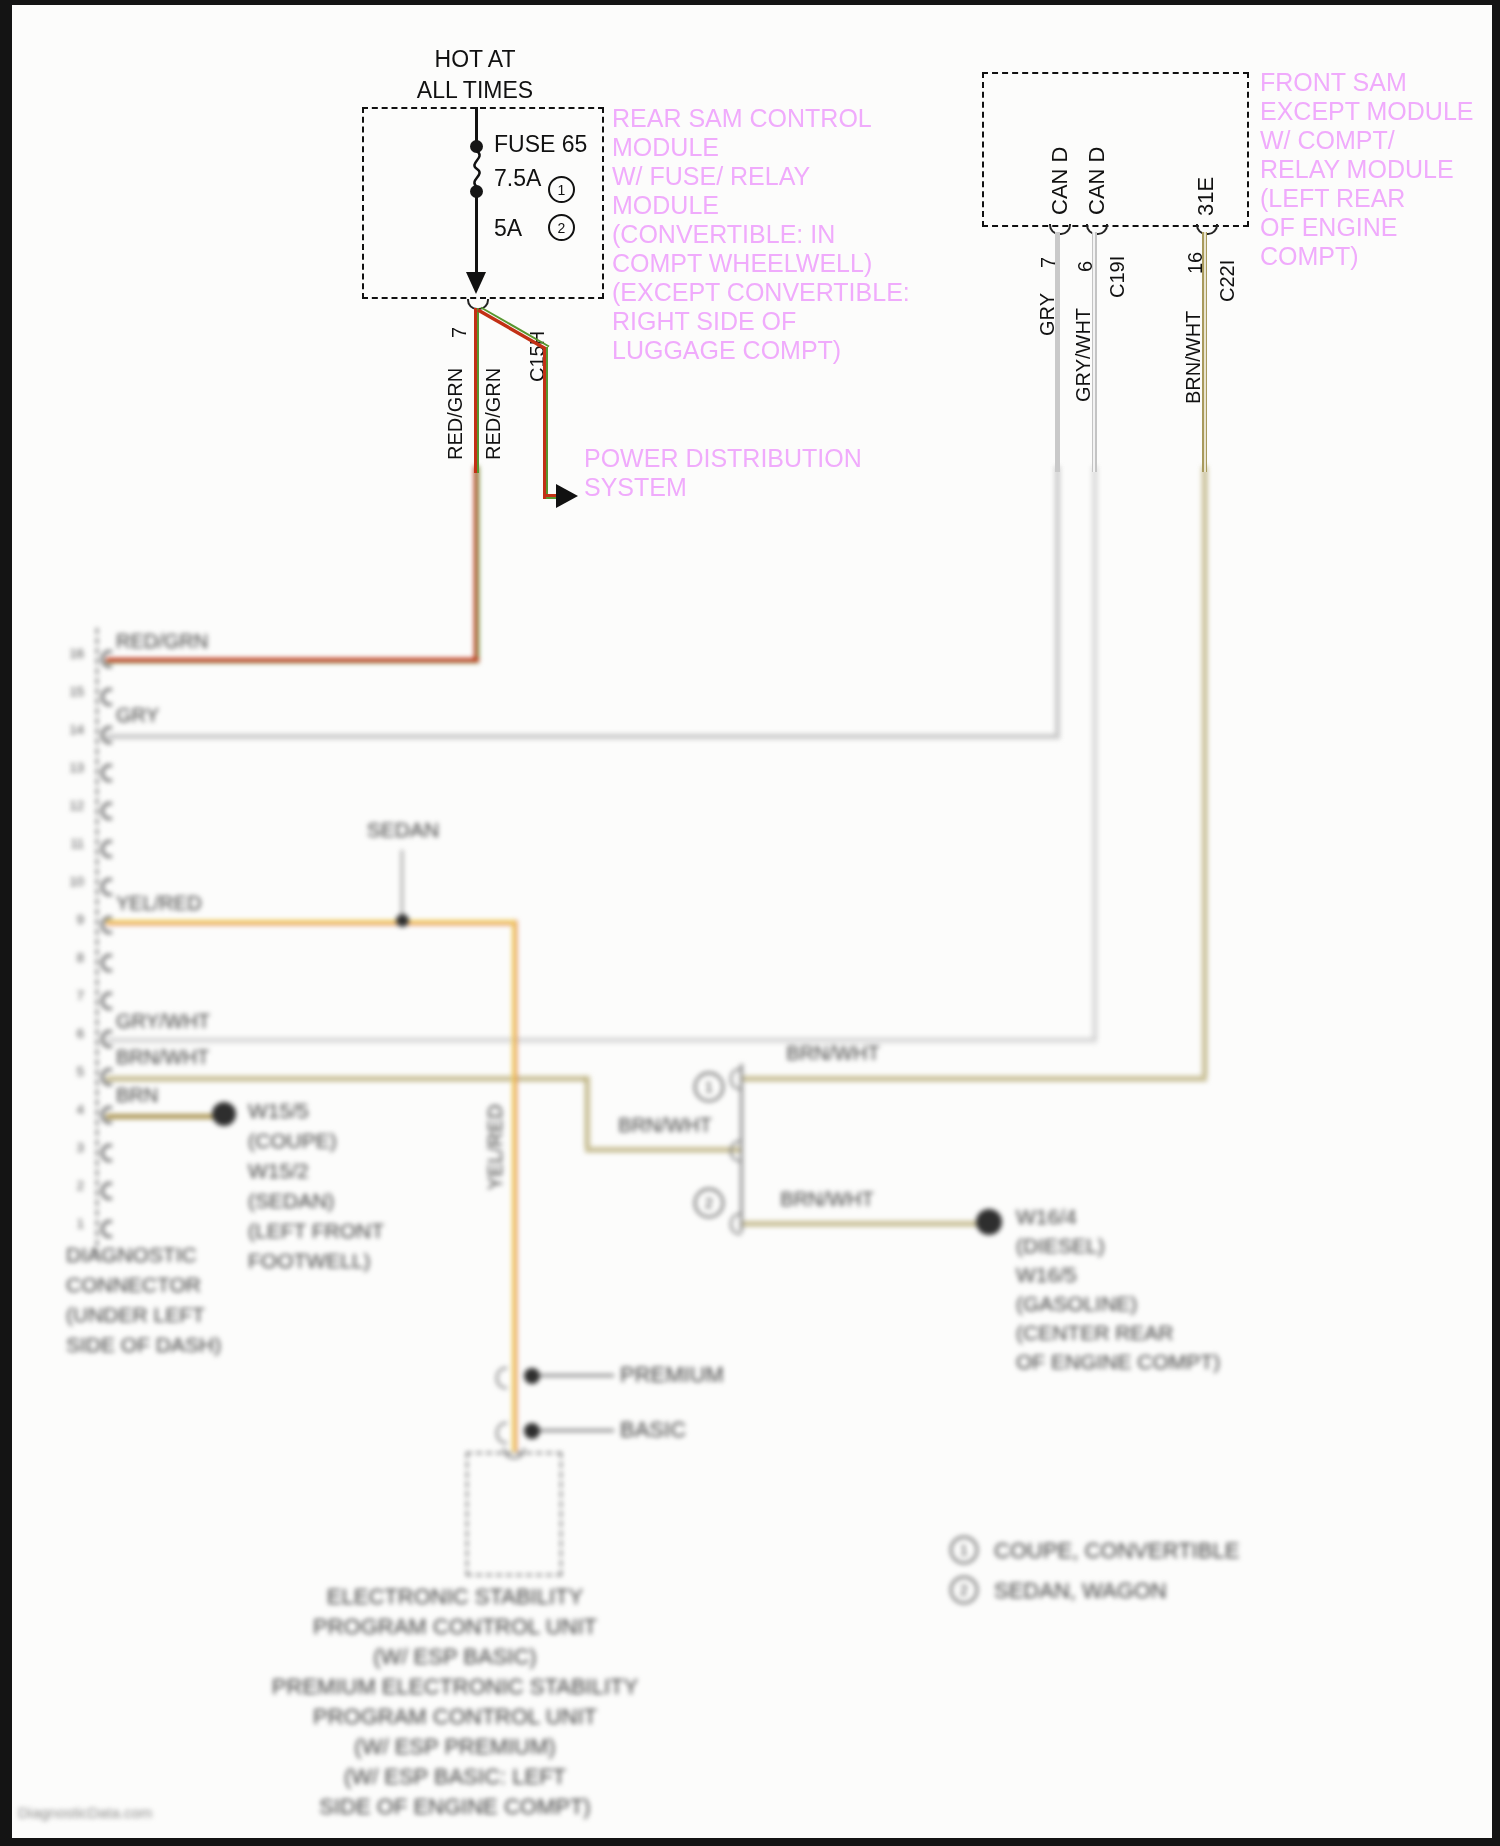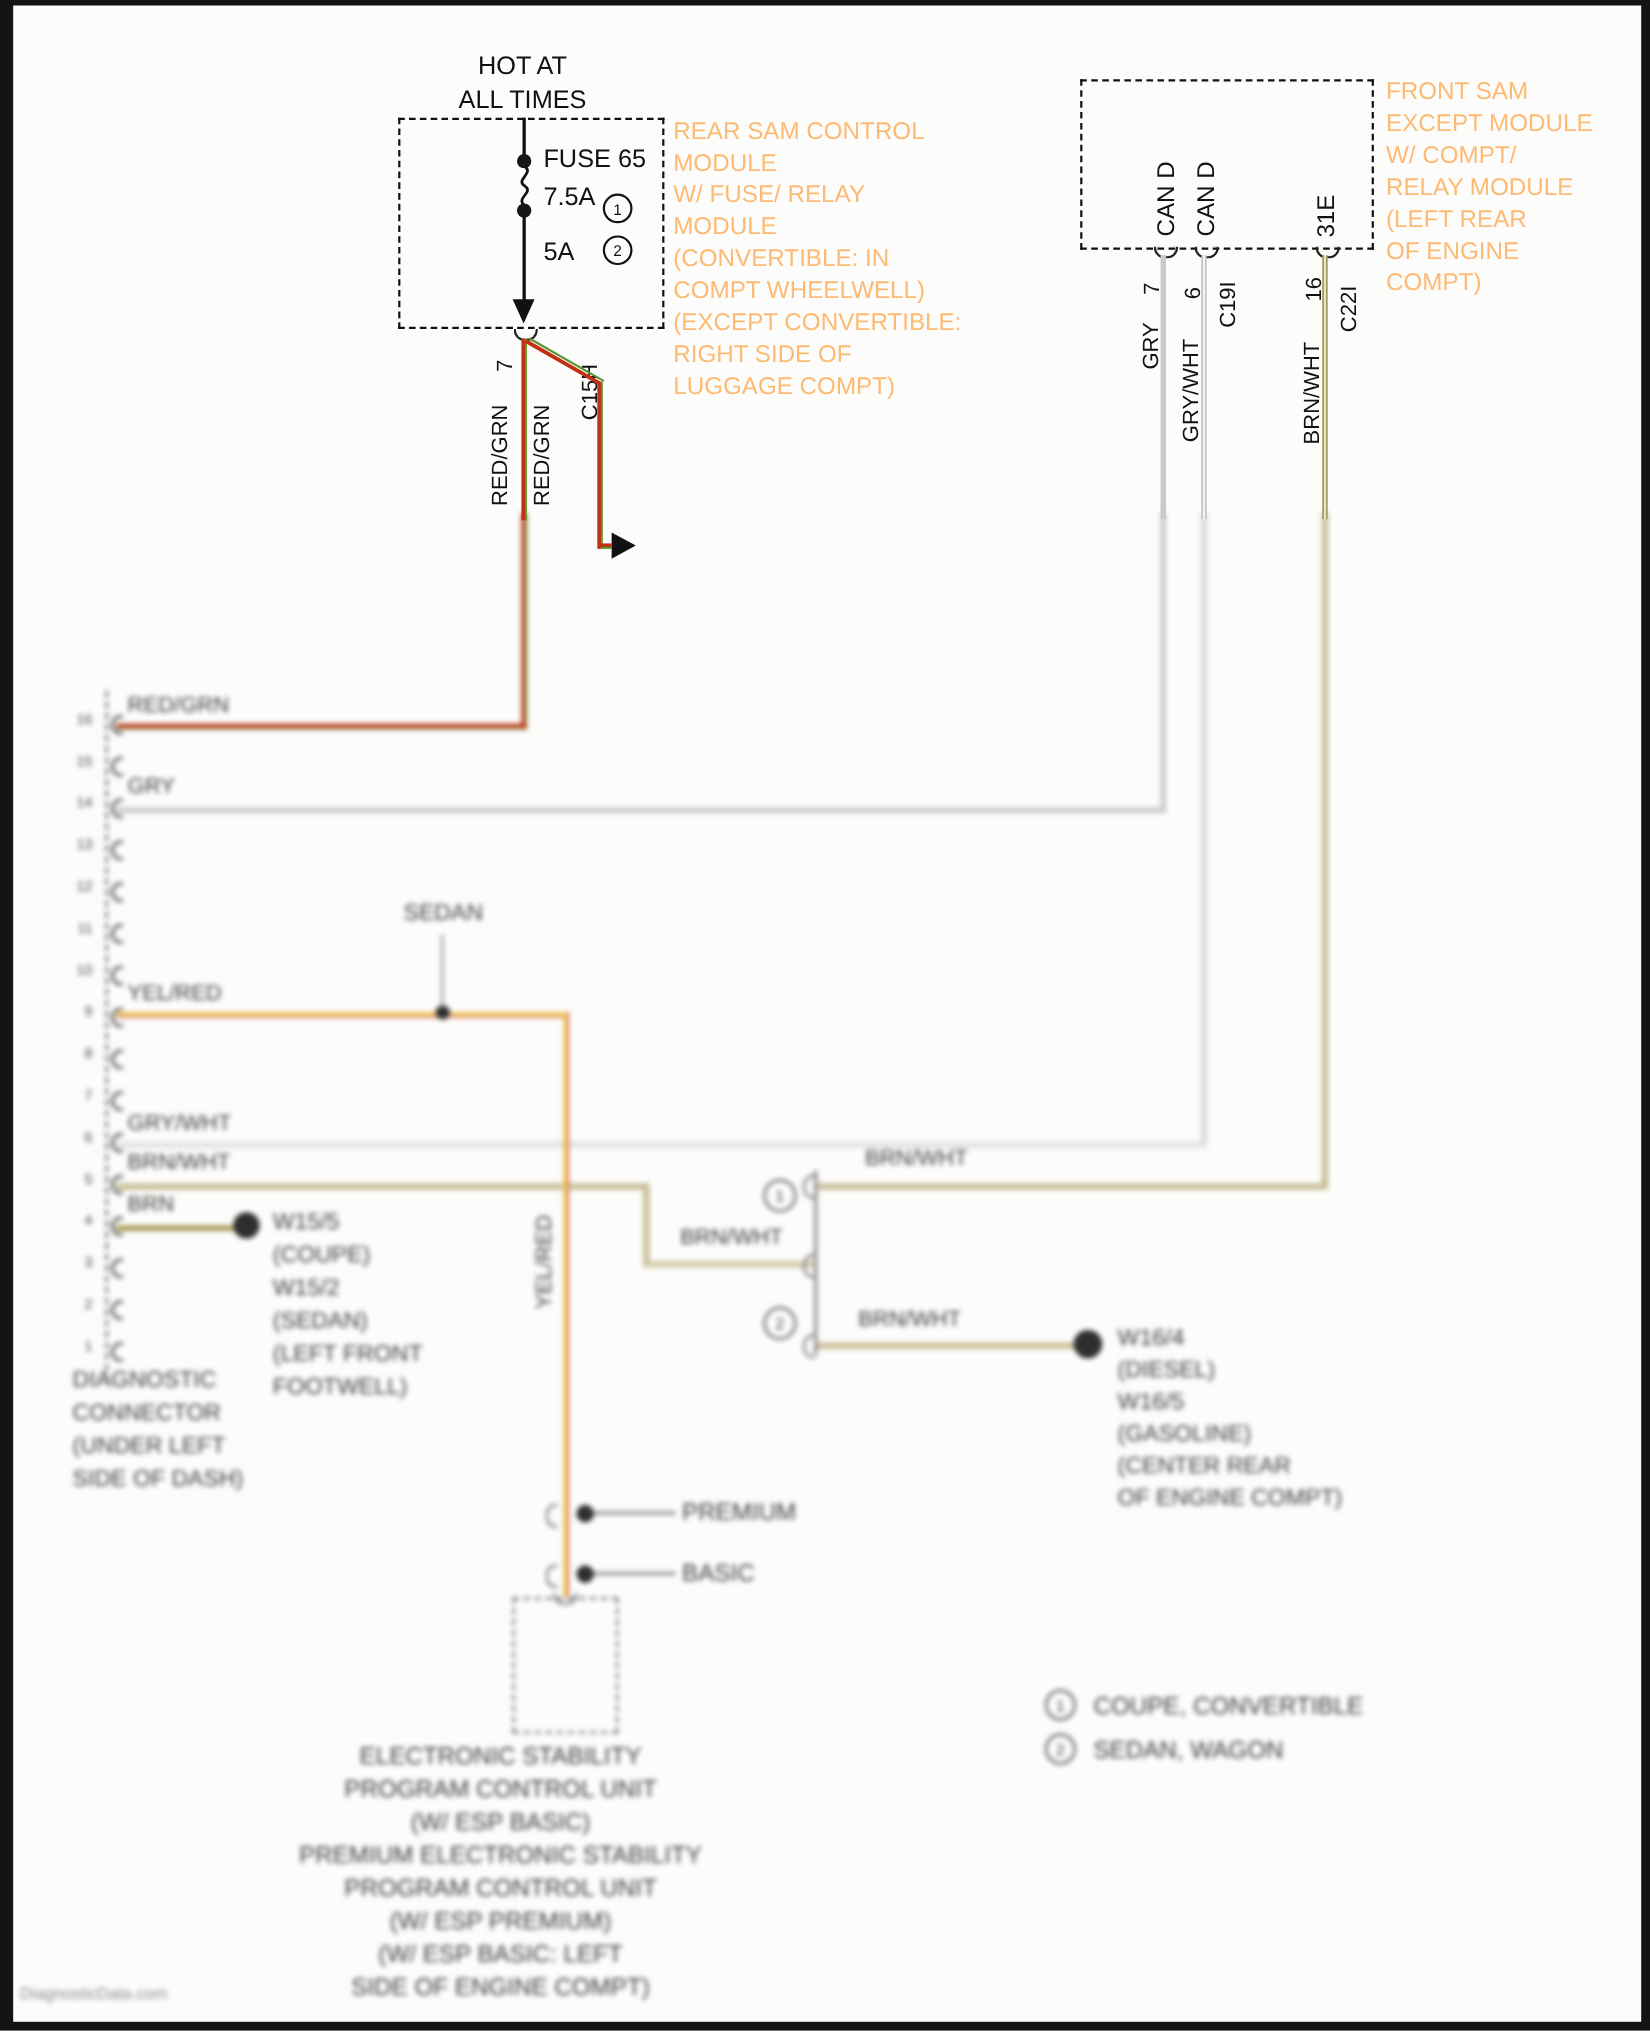--- a/index.html
+++ b/index.html
@@ -8,21 +8,21 @@
     font-family:"Liberation Sans",sans-serif;overflow:hidden;
   }
   #paper{position:absolute;left:12px;top:5px;width:1480px;height:1833px;background:#fcfcfb;}
   #stage{position:absolute;left:0;top:0;width:1496px;height:1846px;}
   #blur-layer{position:absolute;left:0;top:0;width:1500px;height:1846px;filter:blur(2.6px);}
   #sharp-layer{position:absolute;left:0;top:0;width:1500px;height:1846px;}
 
   .t{position:absolute;color:#111;white-space:nowrap;}
   .f23{font-size:23px;line-height:29px;}
   .lines .tl{white-space:nowrap;}
-  .lines23 .tl{font-size:22px;line-height:29px;color:#fdba74;}
+  .lines23 .tl{font-size:25px;line-height:29px;color:#f0abfc;}
   .lines23c{text-align:center;}
   .lines23c .tl{font-size:23px;line-height:31px;color:#111;}
   .linesg .tl{font-size:21px;line-height:30px;color:#3d3d3d;}
   .linesgc{text-align:center;}
   .linesgc .tl{font-size:22px;line-height:30px;color:#3d3d3d;}
   .linesg29 .tl{font-size:21px;line-height:29px;color:#3d3d3d;}
   .pinnums .tl{font-size:13px;line-height:15px;height:38px;color:#4a4a4a;text-align:right;width:24px;}
 
   .vlabel{position:absolute;transform:rotate(-90deg);transform-origin:0 0;white-space:nowrap;
           color:#111;font-size:20px;line-height:23px;}
@@ -251,20 +251,24 @@
 
     <div class="wire w-redgrn-v" style="left:474px;top:308px;width:5px;height:165px;"></div>
 
     <svg style="position:absolute;left:470px;top:300px;" width="90" height="60" viewBox="0 0 90 60">
       <line x1="8" y1="10" x2="76" y2="49" stroke="#c23015" stroke-width="3.5"></line>
       <line x1="11" y1="7.5" x2="79" y2="46.5" stroke="#58962f" stroke-width="2"></line>
     </svg>
     <div class="wire w-redgrn-v" style="left:543px;top:347px;width:5px;height:152px;"></div>
     <div class="wire w-redgrn-h" style="left:546px;top:494px;width:10px;height:5px;"></div>
     <div class="arrow-right" style="left:556px;top:484px;"></div>
+    <div class="lines lines23" style="position:absolute;left:584px;top:444px;">
+        <div class="tl">POWER DISTRIBUTION</div>
+        <div class="tl">SYSTEM</div>
+      </div>
 
     <div class="dashed-box" style="left:982px;top:72px;width:263px;height:151px;"></div>
     <div class="vlabel" style="left:1048px;top:215px;font-size:22px;">CAN D</div>
     <div class="vlabel" style="left:1085px;top:215px;font-size:22px;">CAN D</div>
     <div class="vlabel" style="left:1194px;top:216px;font-size:22px;">31E</div>
     <div class="arc-up" style="left:1049px;top:224px;"></div>
     <div class="arc-up" style="left:1086px;top:224px;"></div>
     <div class="arc-up" style="left:1196px;top:224px;"></div>
 
     <div class="vlabel" style="left:1037px;top:268px;">7</div>

